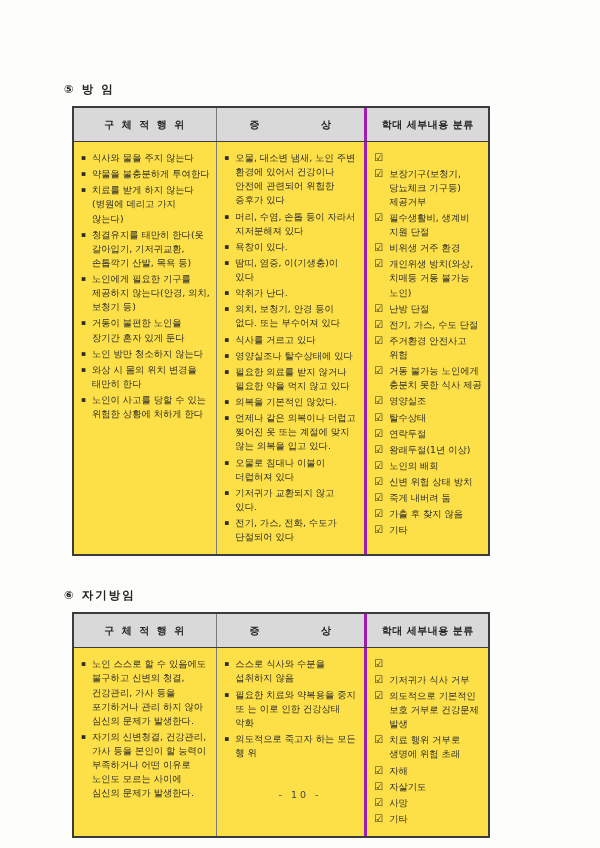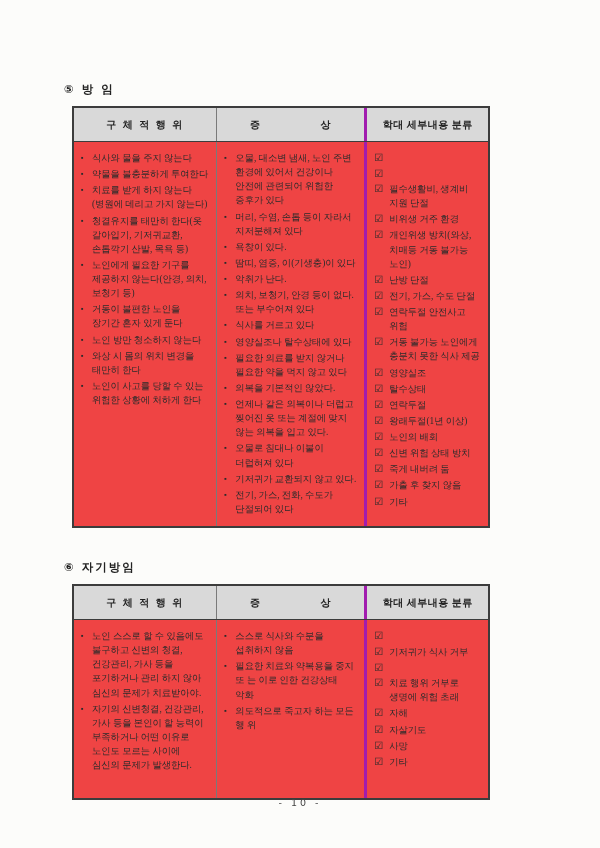--- a/index.html
+++ b/index.html
@@ -14,22 +14,21 @@
     padding:82px 0 0 0;
     overflow:hidden;
   }
   .content{width:418px;margin-left:72px;}
   .sec-title{
     font-size:11.5px;font-weight:bold;color:#222;
     letter-spacing:2px;margin:0 0 9px -8px;
   }
   .tbl{
     border:2px solid #3c3c3c;
-    background:#ef4444;
-    font-family:Liberation Serif, serif;
+    background:#fde047;
   }
   .thead{display:flex;background:#d9d9d9;border-bottom:1.5px solid #3c3c3c;}
   .th{
     box-sizing:border-box;
     font-size:10px;font-weight:bold;color:#222;
     text-align:center;
     padding:10px 2px 9px 2px;
     letter-spacing:2px;
   }
   .th.gap2{word-spacing:56px;letter-spacing:1px;}
@@ -43,21 +42,21 @@
   .c1{width:158px;border-right:1px solid #7a7a7a;}
   .c2{width:165px;border-right:3px solid #a21caf;}
   .c3{width:133px;}
   .t1-body{min-height:352px;}
   .t2-body{min-height:178px;}
   .li{display:flex;margin-bottom:2px;}
   .li .mark{flex:0 0 11px;font-size:7.5px;line-height:14px;color:#2b2b2b;}
   .li.check .mark{flex:0 0 15px;font-size:10px;line-height:13.5px;}
   .li .txt{flex:1;word-break:keep-all;}
   .footer{
-    position:absolute;left:0;bottom:40px;width:100%;
+    position:absolute;left:0;bottom:48px;width:100%;
     text-align:center;font-size:9.5px;color:#444;letter-spacing:3px;
   }
 </style>
 </head>
 <body>
 
 <div class="page">
   <div class="content">
 
     <section>
@@ -164,20 +163,21 @@
                 <span class="mark">▪</span>
                 <span class="txt">전기, 가스, 전화, 수도가 단절되어 있다</span>
               </div>
             </div>
           <div class="td c3">
               <div class="li check">
                 <span class="mark">☑</span>
               </div>
               <div class="li check">
                 <span class="mark">☑</span>
+                <span class="txt">보장기구(보청기, 당뇨체크 기구등) 제공거부</span>
               </div>
               <div class="li check">
                 <span class="mark">☑</span>
                 <span class="txt">필수생활비, 생계비 지원 단절</span>
               </div>
               <div class="li check">
                 <span class="mark">☑</span>
                 <span class="txt">비위생 거주 환경</span>
               </div>
               <div class="li check">
@@ -187,21 +187,21 @@
               <div class="li check">
                 <span class="mark">☑</span>
                 <span class="txt">난방 단절</span>
               </div>
               <div class="li check">
                 <span class="mark">☑</span>
                 <span class="txt">전기, 가스, 수도 단절</span>
               </div>
               <div class="li check">
                 <span class="mark">☑</span>
-                <span class="txt">연락두절 안전사고 위험</span>
+                <span class="txt">주거환경 안전사고 위험</span>
               </div>
               <div class="li check">
                 <span class="mark">☑</span>
                 <span class="txt">거동 불가능 노인에게 충분치 못한 식사 제공</span>
               </div>
               <div class="li check">
                 <span class="mark">☑</span>
                 <span class="txt">영양실조</span>
               </div>
               <div class="li check">
@@ -246,21 +246,21 @@
       <div class="tbl">
         <div class="thead">
           <div class="th c1">구 체 적  행 위</div>
           <div class="th c2 gap2">증 상</div>
           <div class="th c3 tight">학대 세부내용 분류</div>
         </div>
         <div class="tbody t2-body">
           <div class="td c1">
               <div class="li">
                 <span class="mark">▪</span>
-                <span class="txt">노인 스스로 할 수 있음에도 불구하고 신변의 청결, 건강관리, 가사 등을 포기하거나 관리 하지 않아 심신의 문제가 치료받아야.</span>
+                <span class="txt">노인 스스로 할 수 있음에도 불구하고 신변의 청결, 건강관리, 가사 등을 포기하거나 관리 하지 않아 심신의 문제가 발생한다.</span>
               </div>
               <div class="li">
                 <span class="mark">▪</span>
                 <span class="txt">자기의 신변청결, 건강관리,가사 등을 본인이 할 능력이 부족하거나 어떤 이유로 노인도 모르는 사이에 심신의 문제가 발생한다.</span>
               </div>
             </div>
           <div class="td c2">
               <div class="li">
                 <span class="mark">▪</span>
                 <span class="txt">스스로 식사와 수분을 섭취하지 않음</span>
@@ -277,20 +277,21 @@
           <div class="td c3">
               <div class="li check">
                 <span class="mark">☑</span>
               </div>
               <div class="li check">
                 <span class="mark">☑</span>
                 <span class="txt">기저귀가 식사 거부</span>
               </div>
               <div class="li check">
                 <span class="mark">☑</span>
+                <span class="txt">의도적으로 기본적인 보호 거부로 건강문제 발생</span>
               </div>
               <div class="li check">
                 <span class="mark">☑</span>
                 <span class="txt">치료 행위 거부로 생명에 위험 초래</span>
               </div>
               <div class="li check">
                 <span class="mark">☑</span>
                 <span class="txt">자해</span>
               </div>
               <div class="li check">

